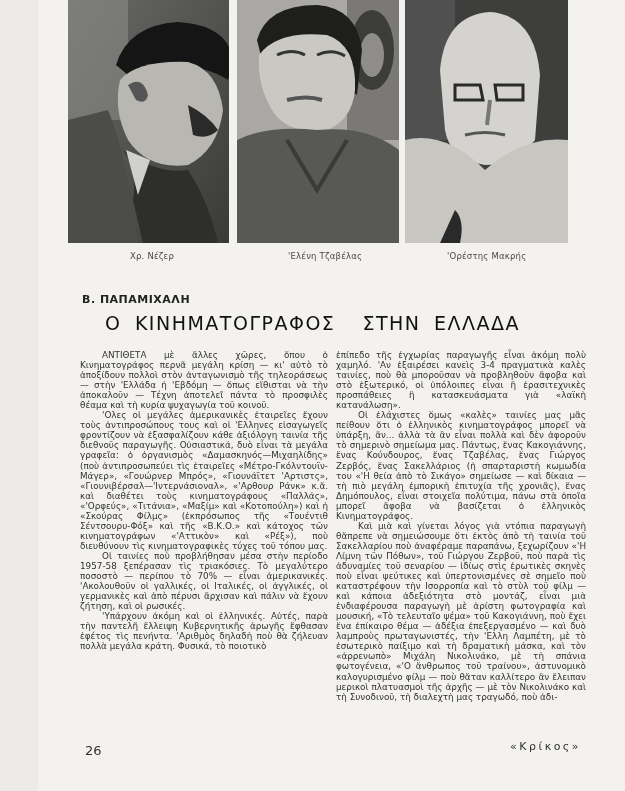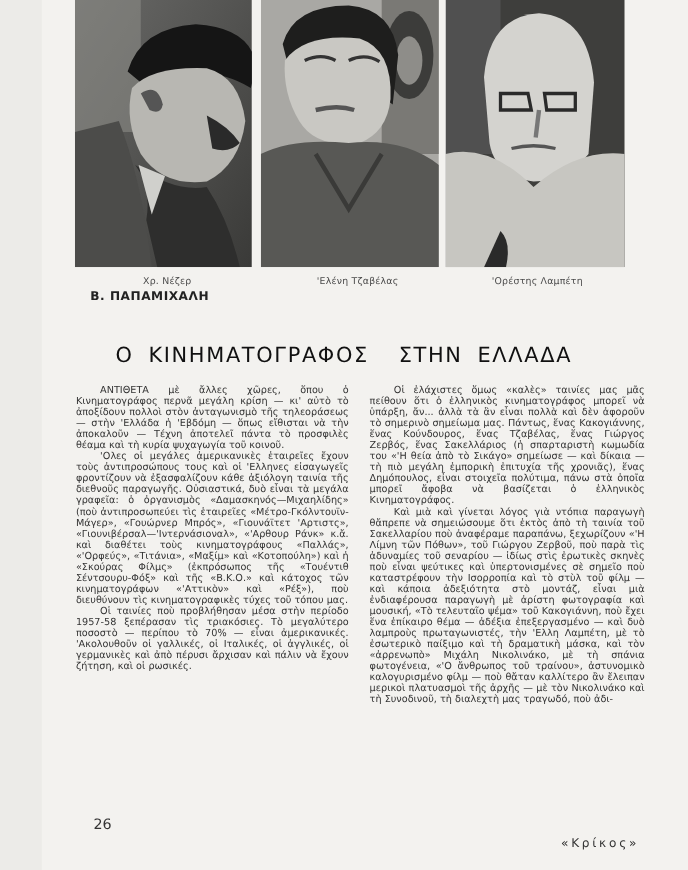--- a/index.html
+++ b/index.html
@@ -13,29 +13,29 @@
   .photos { position:absolute; left:68px; top:0; width:500px; height:243px; }
   .photo { position:absolute; top:0; height:243px; overflow:hidden; }
   .photo svg { display:block; width:100%; height:100%; }
   .p1 { left:0; width:161px; }
   .p2 { left:169px; width:162px; }
   .p3 { left:337px; width:163px; }
   .caption { position:absolute; top:251px; font-size:8.5px; color:#4a4a4a; letter-spacing:0.2px;text-align:right; }
   .cap1 { left:130px; }
   .cap2 { left:288px; }
   .cap3 { left:447px; }
-  .byline { position:absolute; left:82px; top:263px; font-size:11px; font-weight:bold; letter-spacing:0.5px; color:#222; }
+  .byline { position:absolute; left:82px; top:293px; font-size:11px; font-weight:bold; letter-spacing:0.5px; color:#222; }
   .title { position:absolute; left:0; width:625px; top:312px; text-align:center; font-size:19px; letter-spacing:1.5px; word-spacing:6px; color:#111; }
   .col { position:absolute; top:350px; font-size:8.8px; line-height:10.05px; color:#333; text-align:justify; hyphens:manual; }
-  .col-left { left:69px; width:248px; }
+  .col-left { left:80px; width:248px; }
   .col-right { left:336px; width:250px; }
   .col p { margin:0; text-indent:22px; }
   .col p.noindent { text-indent:0; }
   .page-num { position:absolute; left:85px; top:743px; font-size:13px; color:#333; }
-  .source { position:absolute; left:510px; top:760px; font-size:11px; letter-spacing:2.5px; color:#333; }
+  .source { position:absolute; left:510px; top:740px; font-size:11px; letter-spacing:2.5px; color:#333; }
 </style>
 </head>
 <body>
 
 <div class="left-edge"></div>
 
 <div class="photos">
   <div class="photo p1">
     <svg viewBox="0 0 161 243" preserveAspectRatio="none">
       <defs>
@@ -79,30 +79,32 @@
       <path d="M85 100 L82 125" stroke="#777" stroke-width="4"></path>
       <path d="M60 135 Q80 130 100 135" stroke="#555" stroke-width="3" fill="none"></path>
       <path d="M0 140 Q40 130 80 170 Q120 135 163 140 L163 243 L0 243Z" fill="#c7c6c1"></path>
       <path d="M50 210 Q60 220 55 243 L35 243Z" fill="#2a2a2a"></path>
     </svg>
   </div>
 </div>
 
 <div class="caption cap1">Χρ. Νέζερ</div>
 <div class="caption cap2">'Ελένη Τζαβέλας</div>
-<div class="caption cap3">'Ορέστης Λαμπέτη</div>
+<div class="caption cap3">'Ορέστης Μακρής</div>
 
 <div class="byline">Β. ΠΑΠΑΜΙΧΑΛΗ</div>
 <div class="title" style="white-space:pre;">Ο ΚΙΝΗΜΑΤΟΓΡΑΦΟΣ  ΣΤΗΝ ΕΛΛΑΔΑ</div>
 
 <div class="col col-left">
   <p>ΑΝΤΙΘΕΤΑ μὲ ἄλλες χῶρες, ὅπου ὁ Κινηματογράφος περνᾶ μεγάλη κρίση — κι' αὐτὸ τὸ ἀπο­ξίδουν πολλοὶ στὸν ἀνταγωνισμὸ τῆς τηλεοράσεως — στὴν 'Ελλάδα ἡ 'Εβδόμη — ὅπως εἴθισται νὰ τὴν ἀποκαλοῦν — Τέχνη ἀποτελεῖ πάντα τὸ προσφιλὲς θέαμα καὶ τὴ κυρία ψυχαγωγία τοῦ κοινοῦ.</p>
   <p>'Ολες οἱ μεγάλες ἀμερικανικὲς ἑταιρεῖες ἔχουν τοὺς ἀντιπροσώπους τους καὶ οἱ 'Ελληνες εἰσαγωγεῖς φροντίζουν νὰ ἐξασφαλίζουν κάθε ἀξιόλογη ταινία τῆς διεθνοῦς παραγωγῆς. Οὐσιαστικά, δυὸ εἶναι τὰ μεγάλα γραφεῖα: ὁ ὀργανισμὸς «Δαμασκηνός—Μιχαηλίδης» (ποὺ ἀντιπροσωπεύει τὶς ἑταιρεῖες «Μέτρο-Γκόλντουϊν-Μάγερ», «Γουώρνερ Μπρός», «Γιουνάϊτετ 'Αρτιστς», «Γιουνιβέρσαλ—'Ιντερνάσιοναλ», «'Αρθουρ Ράνκ» κ.ἄ. καὶ διαθέτει τοὺς κινηματογράφους «Παλλάς», «'Ορφεύς», «Τιτάνια», «Μαξίμ» καὶ «Κοτοπούλη») καὶ ἡ «Σκούρας Φίλμς» (ἐκπρόσωπος τῆς «Τουέντιθ Σέντσουρυ-Φόξ» καὶ τῆς «Β.Κ.Ο.» καὶ κάτοχος τῶν κινηματογράφων «'Αττικὸν» καὶ «Ρέξ»), ποὺ διευθύνουν τὶς κινηματογραφικὲς τύχες τοῦ τόπου μας.</p>
   <p>Οἱ ταινίες ποὺ προβλήθησαν μέσα στὴν περίοδο 1957-58 ξεπέρασαν τὶς τριακόσιες. Τὸ μεγαλύτερο ποσοστὸ — περίπου τὸ 70% — εἶναι ἀμερικανικές. 'Ακολουθοῦν οἱ γαλλικές, οἱ Ιταλικές, οἱ ἀγγλικές, οἱ γερμανικὲς καὶ ἀπὸ πέρυσι ἄρχισαν καὶ πάλιν νὰ ἔχουν ζήτηση, καὶ οἱ ρωσικές.</p>
+  <p>'Υπάρχουν ἀκόμη καὶ οἱ ἑλληνικές. Αὐτές, παρὰ τὴν παντελῆ ἔλλειψη Κυβερνητικῆς ἀρωγῆς ἔφθασαν ἐφέτος τὶς πενήντα. 'Αριθμὸς δηλαδὴ ποὺ θὰ ζήλευαν πολλὰ μεγάλα κράτη. Φυσικά, τὸ ποιοτικὸ</p>
 </div>
 
 <div class="col col-right">
+  <p class="noindent">ἐπίπεδο τῆς ἐγχωρίας παραγωγῆς εἶναι ἀκόμη πολὺ χαμηλό. 'Αν ἐξαιρέσει κανεὶς 3-4 πραγματικὰ καλὲς ταινίες, ποὺ θὰ μποροῦσαν νὰ προβληθοῦν ἄφοβα καὶ στὸ ἐξωτερικό, οἱ ὑπόλοιπες εἶναι ἢ ἐρασιτεχνικὲς προσπάθειες ἢ κατασκευάσματα γιὰ «λαϊκὴ κατανάλωση».</p>
   <p>Οἱ ἐλάχιστες ὅμως «καλὲς» ταινίες μας μᾶς πείθουν ὅτι ὁ ἑλληνικὸς κινηματογράφος μπορεῖ νὰ ὑπάρξη, ἄν... ἀλλὰ τὰ ἂν εἶναι πολλὰ καὶ δὲν ἀφοροῦν τὸ σημερινὸ σημείωμα μας. Πάντως, ἕνας Κακογιάννης, ἕνας Κούνδουρος, ἕνας Τζαβέλας, ἕνας Γιώργος Ζερβός, ἕνας Σακελλάριος (ἡ σπαρταριστὴ κωμωδία του «'Η θεία ἀπὸ τὸ Σικάγο» σημείωσε — καὶ δίκαια — τὴ πιὸ μεγάλη ἐμπορικὴ ἐπιτυχία τῆς χρονιᾶς), ἕνας Δημόπουλος, εἶναι στοιχεῖα πολύτιμα, πάνω στὰ ὁποῖα μπορεῖ ἄφοβα νὰ βασίζεται ὁ ἑλληνικὸς Κινηματογράφος.</p>
   <p>Καὶ μιὰ καὶ γίνεται λόγος γιὰ ντόπια παραγωγὴ θἄπρεπε νὰ σημειώσουμε ὅτι ἐκτὸς ἀπὸ τὴ ταινία τοῦ Σακελλαρίου ποὺ ἀναφέραμε παραπάνω, ξεχωρίζουν «'Η Λίμνη τῶν Πόθων», τοῦ Γιώργου Ζερβοῦ, ποὺ παρὰ τὶς ἀδυναμίες τοῦ σεναρίου — ἰδίως στὶς ἐρωτικὲς σκηνὲς ποὺ εἶναι ψεύτικες καὶ ὑπερτονισμένες σὲ σημεῖο ποὺ καταστρέφουν τὴν Ισορροπία καὶ τὸ στὺλ τοῦ φίλμ — καὶ κάποια ἀδεξιότητα στὸ μοντάζ, εἶναι μιὰ ἐνδιαφέρουσα παραγωγὴ μὲ ἀρίστη φωτογραφία καὶ μουσική, «Τὸ τελευταῖο ψέμα» τοῦ Κακογιάννη, ποὺ ἔχει ἕνα ἐπίκαιρο θέμα — ἀδέξια ἐπεξεργασμένο — καὶ δυὸ λαμπροὺς πρωταγωνιστές, τὴν 'Ελλη Λαμπέτη, μὲ τὸ ἐσωτερικὸ παίξιμο καὶ τὴ δραματικὴ μάσκα, καὶ τὸν «ἀρρενωπὸ» Μιχάλη Νικολινάκο, μὲ τὴ σπάνια φωτογένεια, «'Ο ἄνθρωπος τοῦ τραίνου», ἀστυνομικὸ καλογυρισμένο φίλμ — ποὺ θἄταν καλλίτερο ἂν ἔλειπαν μερικοὶ πλατυασμοὶ τῆς ἀρχῆς — μὲ τὸν Νικολινάκο καὶ τὴ Συνοδινοῦ, τὴ διαλεχτὴ μας τραγωδό, ποὺ ἀδι-</p>
 </div>
 
 <div class="page-num">26</div>
 <div class="source">«Κρίκος»</div>
 
 </body></html>

